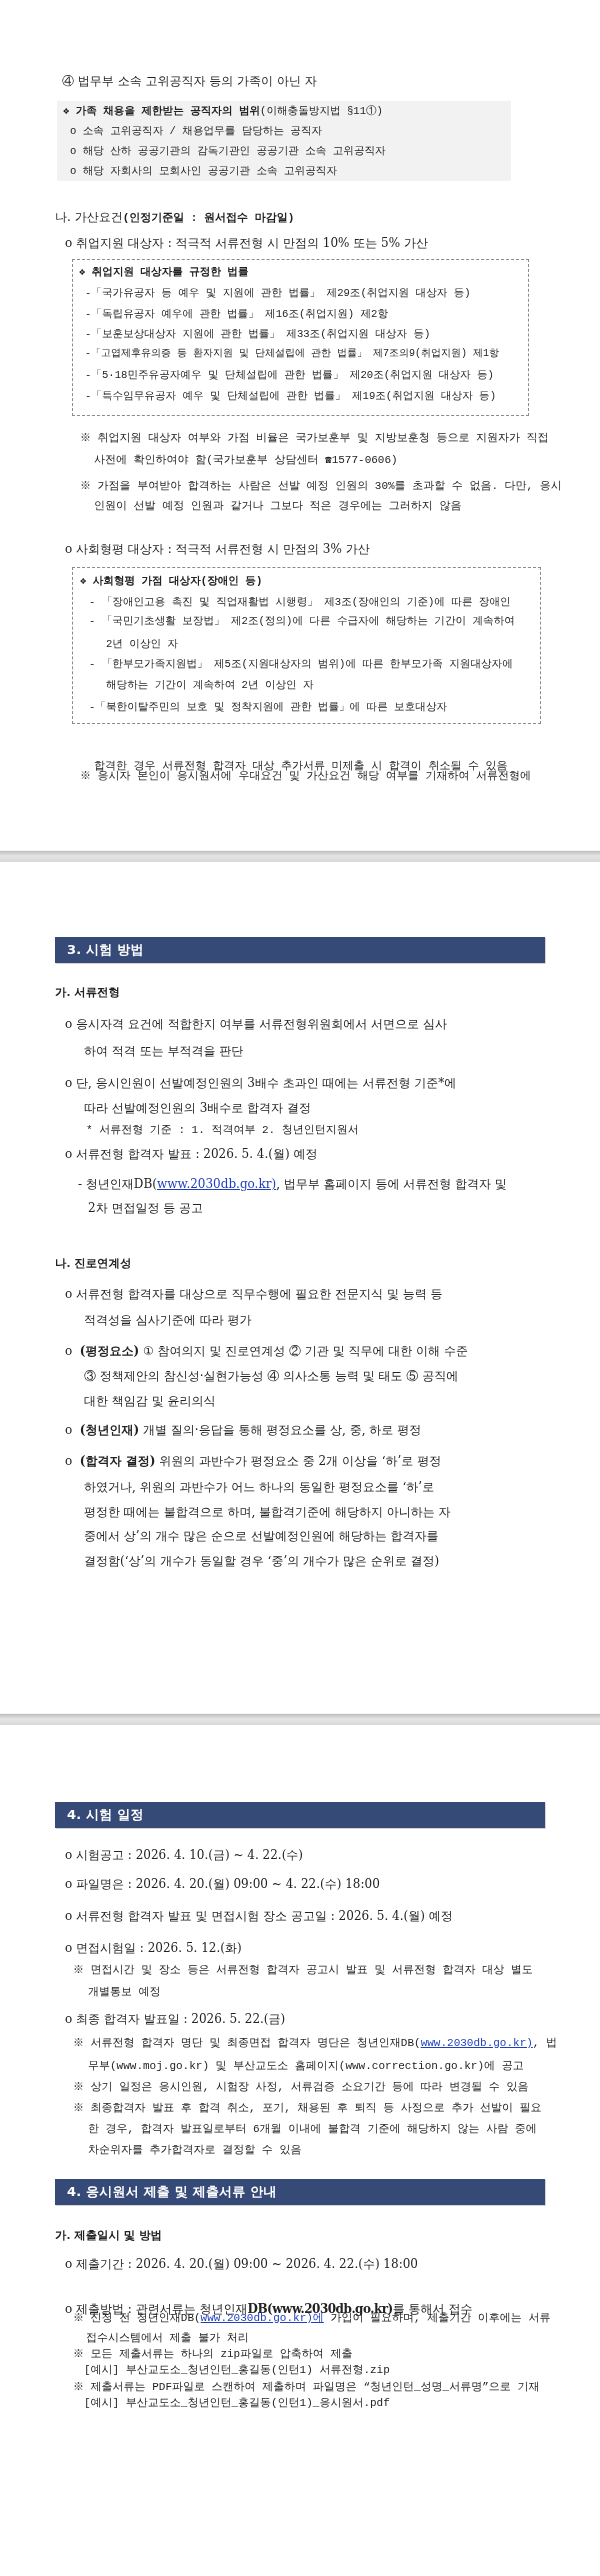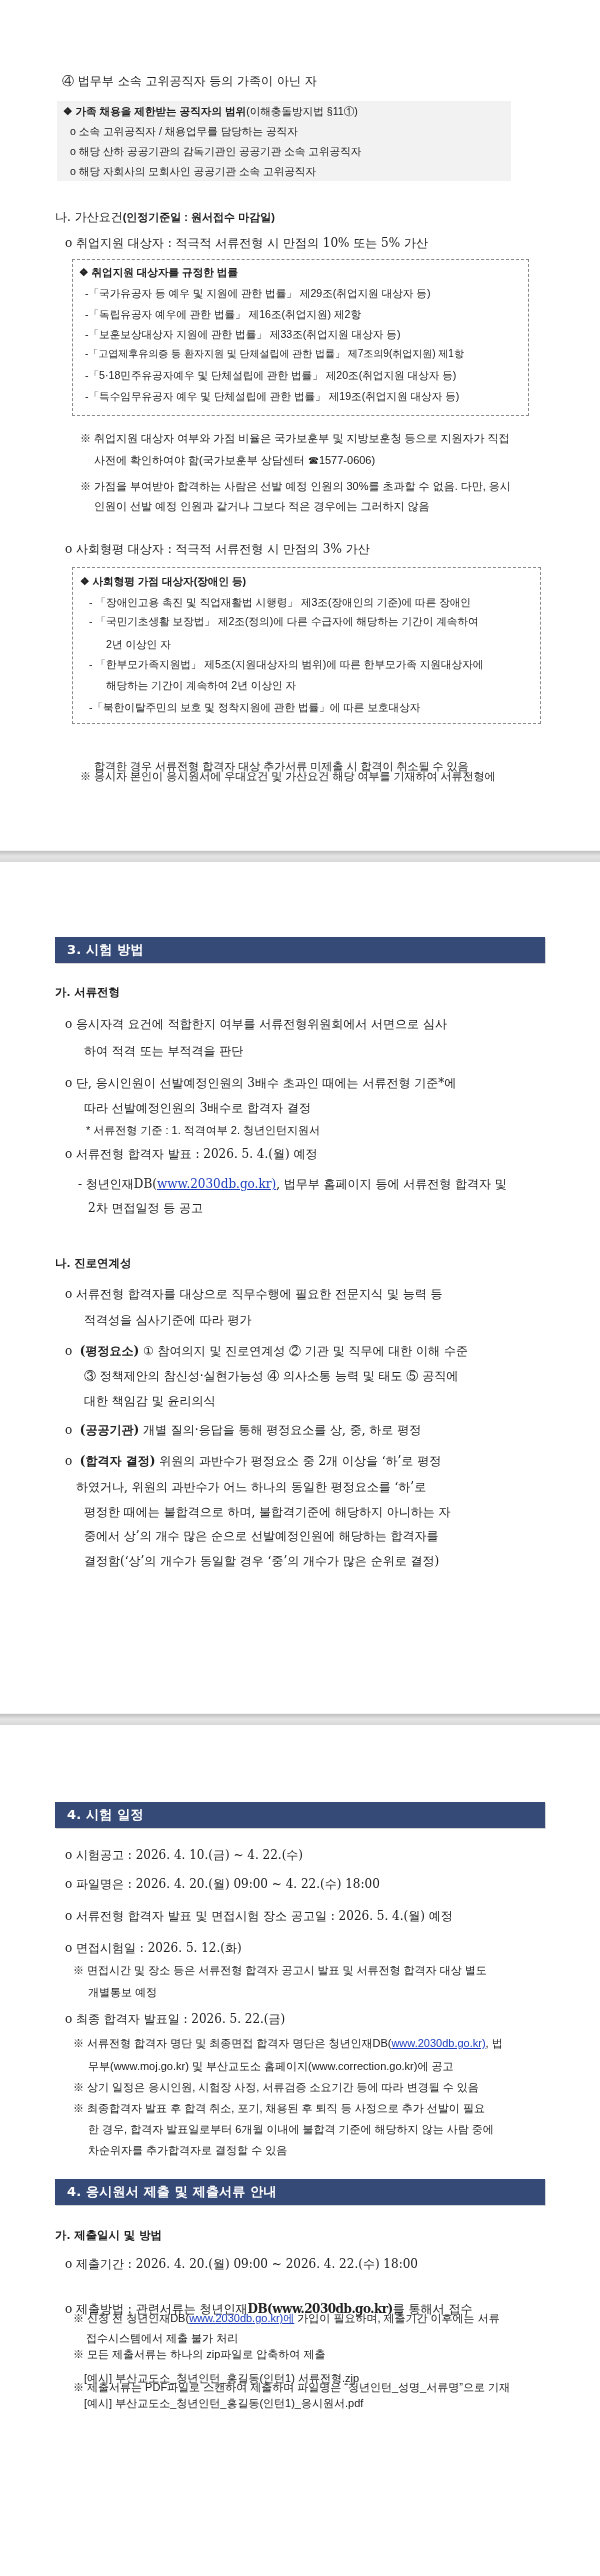--- a/index.html
+++ b/index.html
@@ -3,21 +3,21 @@
 <meta charset="utf-8">
 <style>
   html, body { margin: 0; padding: 0; }
   body {
     width: 601px; height: 2576px; position: relative; background: #ffffff;
     font-family: "DejaVu Serif", "Liberation Serif", serif; color: #222;
     overflow: hidden;
   }
   .abs { position: absolute; white-space: nowrap; }
   .serif { font-family: "DejaVu Serif", "Liberation Serif", serif; }
-  .sans { font-family: Liberation Sans, sans-serif; }
+  .sans { font-family: Liberation Mono, monospace; }
   .t15 { font-size: 12px; line-height: 16px; }
   .t13 { font-size: 10.6px; line-height: 14.6px; }
   .t12 { font-size: 11px; line-height: 13px; }
   .bold { font-weight: bold; }
   .link { color: #1f3fbf; text-decoration: underline; }
   .graybox { position: absolute; background: #f2f2f2; }
   .dashbox { position: absolute; border: 0.8px dashed #8a8a8a; background: #fff; }
   .divider {
     position: absolute; left: 0; width: 601px; height: 11.4px;
     background: linear-gradient(#bfbfbf, #e4e4e4 45%, #d8d8d8);
@@ -102,27 +102,27 @@
 <div class="abs serif t15" style="left:65px;top:1286px;">o  서류전형 합격자를 대상으로 직무수행에 필요한 전문지식 및 능력 등</div>
 <div class="abs serif t15" style="left:84px;top:1312px;">적격성을 심사기준에 따라 평가</div>
 
 <div class="abs serif t15" style="left:65px;top:1343px;">
   <span>o&nbsp; </span><span class="bold">(평정요소)</span><span> ① 참여의지 및 진로연계성 ② 기관 및 직무에 대한 이해 수준</span>
 </div>
 <div class="abs serif t15" style="left:84px;top:1368px;">③ 정책제안의 참신성·실현가능성 ④ 의사소통 능력 및 태도 ⑤ 공직에</div>
 <div class="abs serif t15" style="left:84px;top:1393px;">대한 책임감 및 윤리의식</div>
 
 <div class="abs serif t15" style="left:65px;top:1422px;">
-  <span>o&nbsp; </span><span class="bold">(공공기관)</span><span> 개별 질의·응답을 통해 평정요소를 상, 중, 하로 평정</span>
+  <span>o&nbsp; </span><span class="bold">(청년인재)</span><span> 개별 질의·응답을 통해 평정요소를 상, 중, 하로 평정</span>
 </div>
 
 <div class="abs serif t15" style="left:65px;top:1453px;">
   <span>o&nbsp; </span><span class="bold">(합격자 결정)</span><span> 위원의 과반수가 평정요소 중 2개 이상을 ‘하’로 평정</span>
 </div>
-<div class="abs serif t15" style="left:76px;top:1479px;">하였거나, 위원의 과반수가 어느 하나의 동일한 평정요소를 ‘하’로</div>
+<div class="abs serif t15" style="left:84px;top:1479px;">하였거나, 위원의 과반수가 어느 하나의 동일한 평정요소를 ‘하’로</div>
 <div class="abs serif t15" style="left:84px;top:1504px;">평정한 때에는 불합격으로 하며, 불합격기준에 해당하지 아니하는 자</div>
 <div class="abs serif t15" style="left:84px;top:1528px;">중에서 상’의 개수 많은 순으로 선발예정인원에 해당하는 합격자를</div>
 <div class="abs serif t15" style="left:84px;top:1553px;">결정함(‘상’의 개수가 동일할 경우 ‘중’의 개수가 많은 순위로 결정)</div>
 
 <div class="divider" style="top:1713px;"></div>
 
 <div class="header-bar" style="top:1802px;">
   <span>4. 시험 일정</span>
 </div>
 
@@ -163,16 +163,16 @@
 </div>
 <div class="abs serif t15" style="left:65px;top:2289px;margin-top:12px;">
   <span>o  제출방법 : 관련서류는 청년인재</span><span class="bold" style="letter-spacing:-0.5px;">DB(www.2030db.go.kr)</span><span>를 통해서 접수</span>
 </div>
 
 <div class="abs sans t12" style="left:73px;top:2312px;">
   <span>※ 신청 전 청년인재DB(</span><span class="link">www.2030db.go.kr)에</span><span> 가입이 필요하며, 제출기간 이후에는 서류</span>
 </div>
 <div class="abs sans t12" style="left:86px;top:2332px;">접수시스템에서 제출 불가 처리</div>
 <div class="abs sans t12" style="left:73px;top:2348px;">※ 모든 제출서류는 하나의 zip파일로 압축하여 제출</div>
-<div class="abs sans t12" style="left:84px;top:2364px;margin-top:8px;">[예시] 부산교도소_청년인턴_홍길동(인턴1) 서류전형.zip</div>
+<div class="abs sans t12" style="left:84px;top:2364px;">[예시] 부산교도소_청년인턴_홍길동(인턴1) 서류전형.zip</div>
 <div class="abs sans t12" style="left:73px;top:2381px;text-align:center;">※ 제출서류는 PDF파일로 스캔하여 제출하며 파일명은 “청년인턴_성명_서류명”으로 기재</div>
 <div class="abs sans t12" style="left:84px;top:2397px;">[예시] 부산교도소_청년인턴_홍길동(인턴1)_응시원서.pdf</div>
 
 
 </body></html>

